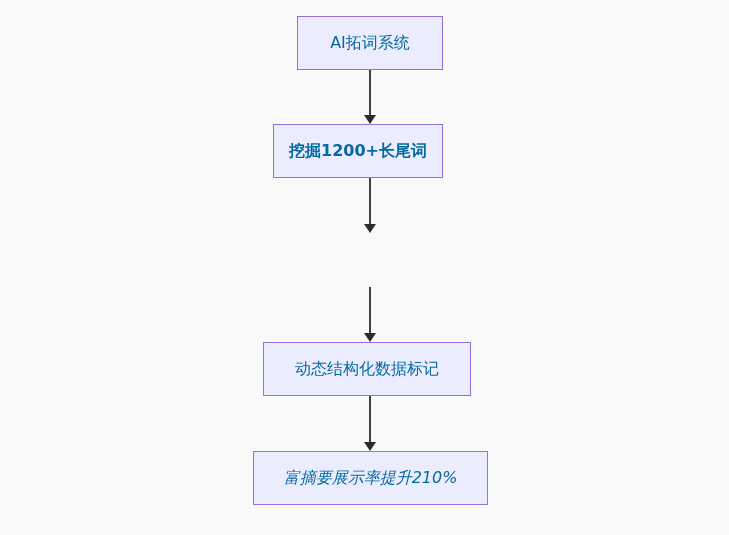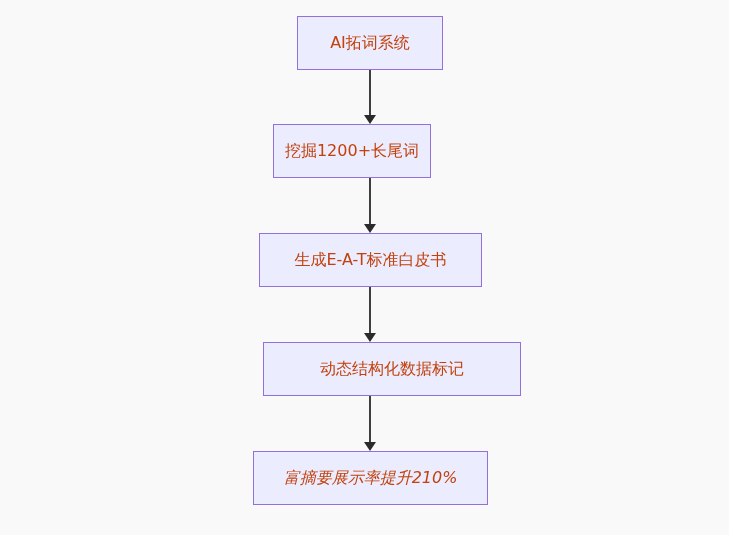--- a/index.html
+++ b/index.html
@@ -16,33 +16,33 @@
     width: 729px;
     height: 535px;
     background: #f9f9f9;
   }
 
   .node {
     position: absolute;
     height: 54px;
     background: #ececff;
     border: 1px solid #9370db;
-    color: #c2410c;
+    color: #0369a1;
     font-size: 16px;
     display: flex;
     align-items: center;
     justify-content: center;
     text-align: center;
     white-space: nowrap;
   }
 
   .node-1 { left: 297px; top: 16px;  width: 146px; }
-  .node-2 { left: 273px; top: 124px; width: 158px; }
+  .node-2 { left: 273px; top: 124px; width: 170px; font-weight: bold; }
   .node-3 { left: 259px; top: 233px; width: 223px; }
-  .node-4 { left: 263px; top: 342px; width: 258px; }
+  .node-4 { left: 263px; top: 342px; width: 208px; }
   .node-5 { left: 253px; top: 451px; width: 235px; font-style: italic; }
 
   .edge {
     position: absolute;
     left: 364px;
     width: 12px;
     display: flex;
     flex-direction: column;
     align-items: center;
   }
@@ -82,23 +82,20 @@
 
   <div class="node node-2">
     <span>挖掘1200+长尾词</span>
   </div>
 
   <div class="edge edge-2">
     <span class="edge-line"></span>
     <span class="edge-head"></span>
   </div>
 
-  <div class="node node-3">
-    <span>生成E-A-T标准白皮书</span>
-  </div>
 
   <div class="edge edge-3">
     <span class="edge-line"></span>
     <span class="edge-head"></span>
   </div>
 
   <div class="node node-4">
     <span>动态结构化数据标记</span>
   </div>
 

